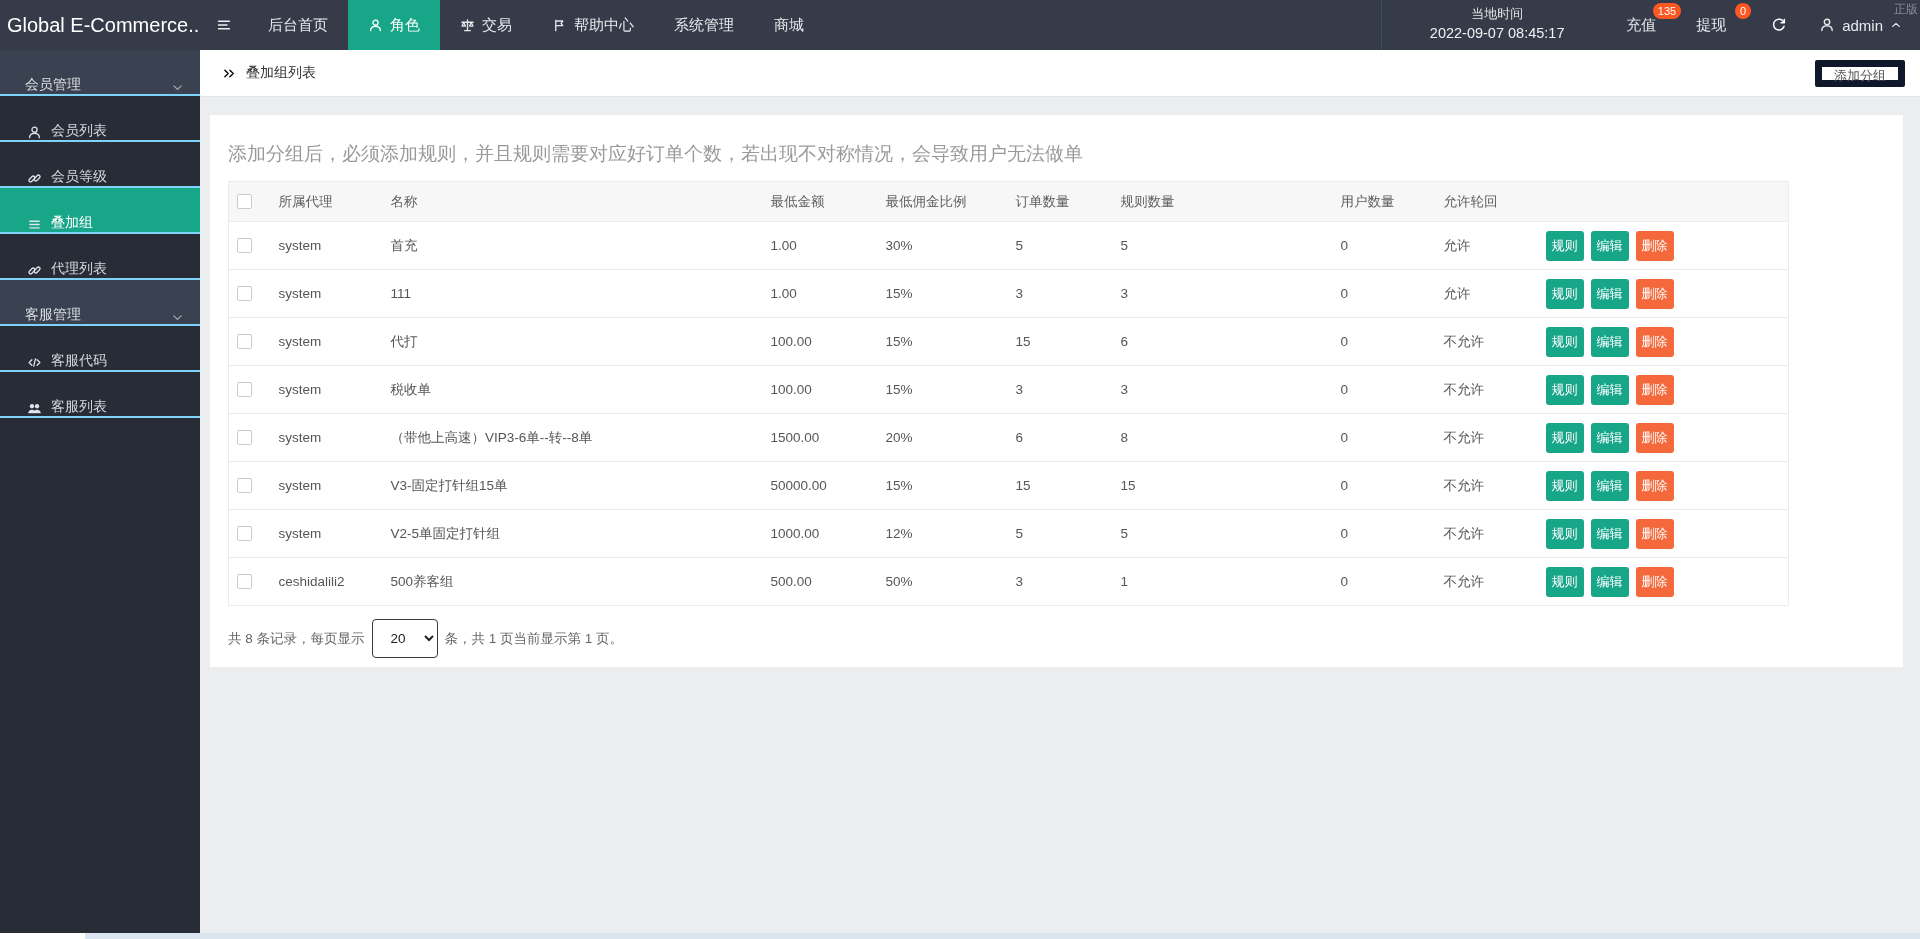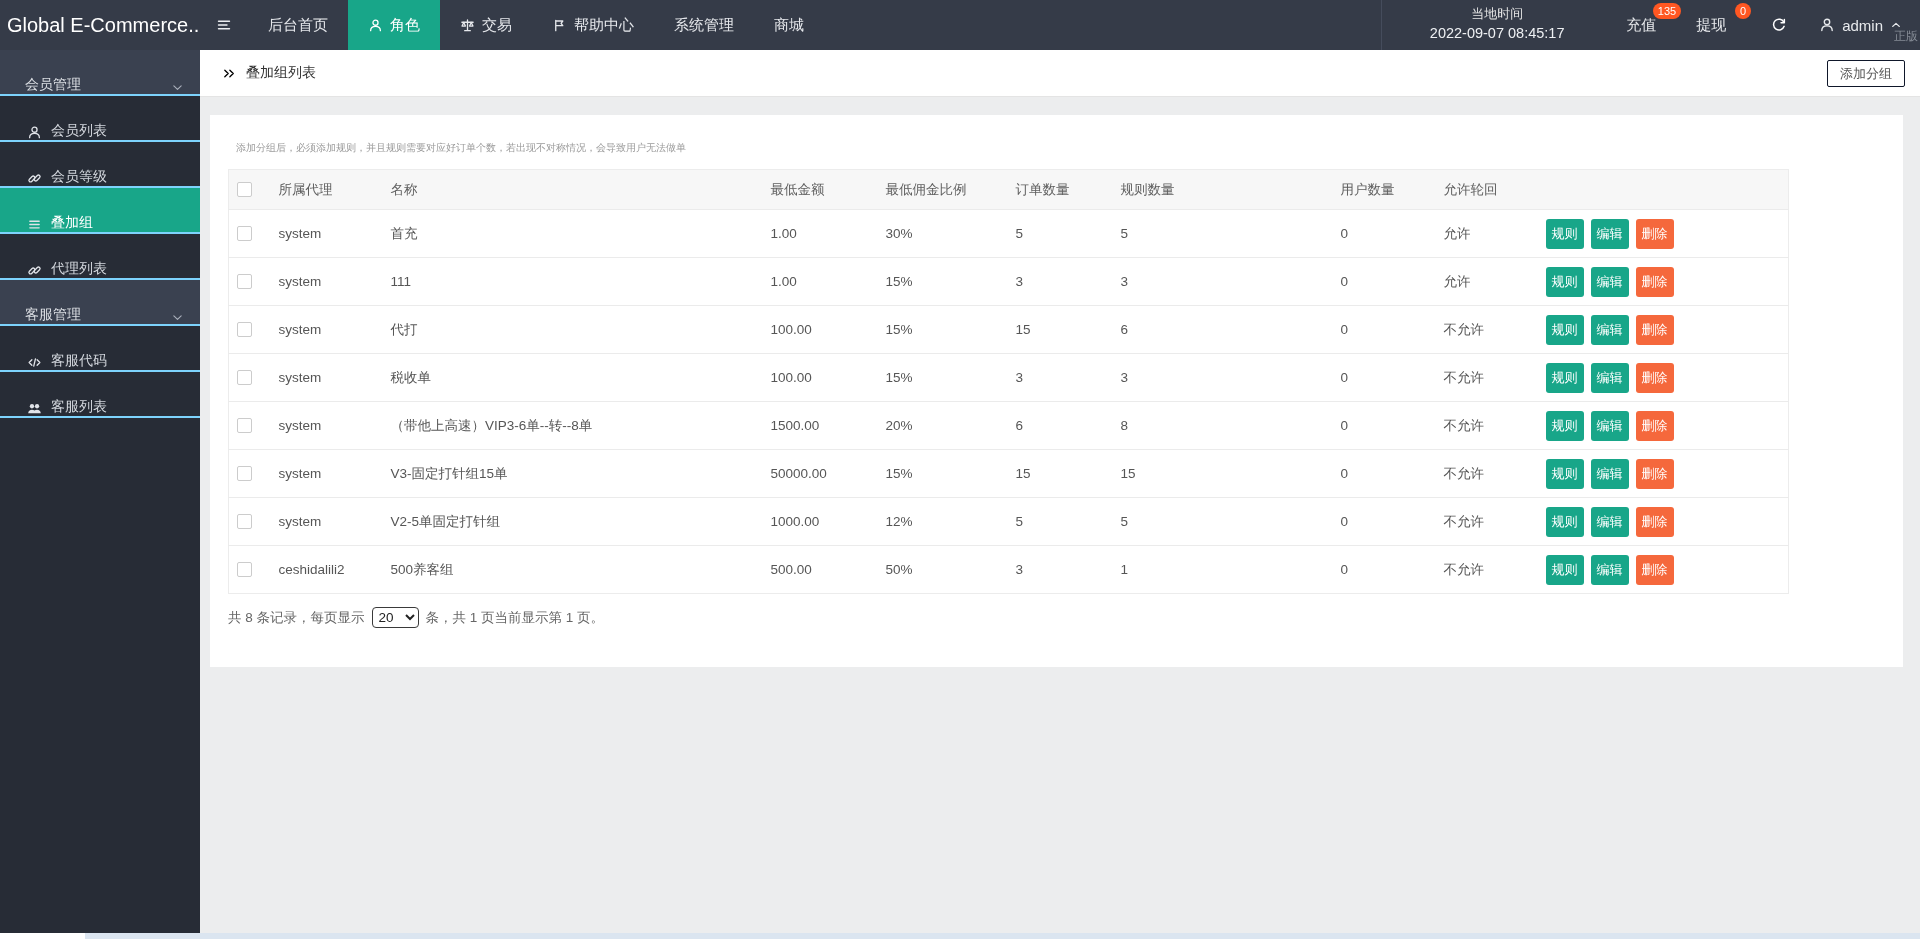--- a/index.html
+++ b/index.html
@@ -21,50 +21,50 @@
   .nav-item.active{ background:var(--teal); color:#fff; }
   .nav-right{ margin-left:auto; display:flex; align-items:stretch; }
   .nav-sep{ width:1px; background:#454c5c; }
   .nav-time{ padding:5px 16px 0 16px; text-align:center; min-width:230px; }
   .nav-time .t1{ font-size:13px; color:#e5e5e5; line-height:18px; }
   .nav-time .t2{ font-size:14.5px; color:#eef0f3; line-height:21px; white-space:nowrap; }
   .nav-badged{ position:relative; display:flex; align-items:center; padding:0 26px 0 14px; font-size:15px; cursor:pointer; }
   .nav-badged .badge{ position:absolute; top:3px; right:1px; background:var(--badge); color:#fff; font-size:11px; line-height:16px; min-width:16px; text-align:right; border-radius:9px; padding:0 5px; }
   .nav-refresh{ display:flex; align-items:center; padding:0 18px; color:#fff; cursor:pointer; }
   .nav-user{ display:flex; align-items:center; gap:7px; padding:0 18px 0 14px; font-size:15px; cursor:pointer; }
-  .watermark{ position:absolute; top:1px; right:2px; font-size:12px; color:#868c96;margin-top:27px; }
+  .watermark{ position:absolute; top:1px; right:2px; font-size:12px; color:#868c96; }
 
   
   .sidebar{ position:absolute; left:0; top:50px; width:200px; bottom:6px; background:var(--sidebar-bg); }
   .sb-row{ height:46px; display:flex; align-items:flex-end; border-bottom:2px solid #7dd3fc; cursor:pointer; }
   .sb-group{ background:var(--sidebar-header-bg); color:#dcdfe4; font-size:14px; padding:0 16px 0 25px; justify-content:space-between; }
   .sb-group .icon{ color:#a9afba; }
   .sb-item{ color:#d4d8de; font-size:14px; padding-left:27px; gap:9px; }
   .sb-item .icon{ color:#e0e3e8; }
   .sb-item.active{ background:var(--teal); color:#fff; }
 
   
   .main{ position:absolute; left:200px; top:50px; right:0; bottom:6px; background:var(--page-bg); }
   .pagebar{ position:relative; height:47px; background:#fff; border-bottom:1px solid #e4e4e4; display:flex; align-items:center; padding-left:22px; gap:9px; }
   .pagebar .bc-text{ font-size:14px; color:#333; }
-  .add-btn{ position:absolute; right:15px; top:10px; height:27px; padding:0 12px; background:#fff; border:1px solid #0f172a; border-radius:2px; font-size:13px; color:#555; font-family:inherit; cursor:pointer; }
+  .add-btn{ position:absolute; right:15px; top:10px; height:27px; padding:0 12px; background:#fff; border:7px solid #0f172a; border-radius:2px; font-size:13px; color:#555; font-family:inherit; cursor:pointer; }
 
   .card{ position:absolute; left:10px; right:17px; top:65px; height:552px; background:#fff; }
-  .notice{ margin:26px 18px 14px 26px; font-size:10px; color:#9a9a9a; }
+  .notice{ margin:26px 18px 14px 18px; font-size:19px; color:#9a9a9a; }
 
   table.grid{ margin-left:18px; width:1560px; border-collapse:collapse; table-layout:fixed; border:1px solid #ececec; }
   table.grid thead th{ height:40px; background:#f7f7f7; font-weight:normal; font-size:13.5px; color:#5f5f5f; text-align:left; padding:0 8px; }
   table.grid tbody td{ height:48px; border-top:1px solid #ebebeb; font-size:13.5px; color:#565656; padding:0 8px; }
   .cb{ width:15px; height:15px; border:1px solid #ccc; border-radius:2px; background:#fff; cursor:pointer; }
   .btn{ display:inline-block; height:30px; line-height:30px; padding:0 6px; margin-right:7px; border:none; border-radius:3px; color:#fff; font-size:13px; font-family:inherit; cursor:pointer; }
   .btn-teal{ background:var(--teal); }
   .btn-orange{ background:var(--orange); }
 
   .pager{ margin:13px 0 0 18px; display:flex; align-items:center; gap:7px; font-size:13.5px; color:#666; }
-  .pager select{ height:21px; min-width:47px; border:1px solid #3a3a3a; border-radius:4px; background:#fff; font-size:13.5px; color:#222; font-family:inherit; padding:0 2px; }
+  .pager select{ height:39px; min-width:47px; border:1px solid #3a3a3a; border-radius:4px; background:#fff; font-size:13.5px; color:#222; font-family:inherit; padding:0 14px; }
 
   
   .hscroll{ position:absolute; left:0; right:0; bottom:0; height:6px; background:#ffffff; }
   .hthumb{ position:absolute; left:85px; right:0; top:0; bottom:0; background:#dbe5f0; }
 </style>
 </head>
 <body>
 
 <div class="app">
 

